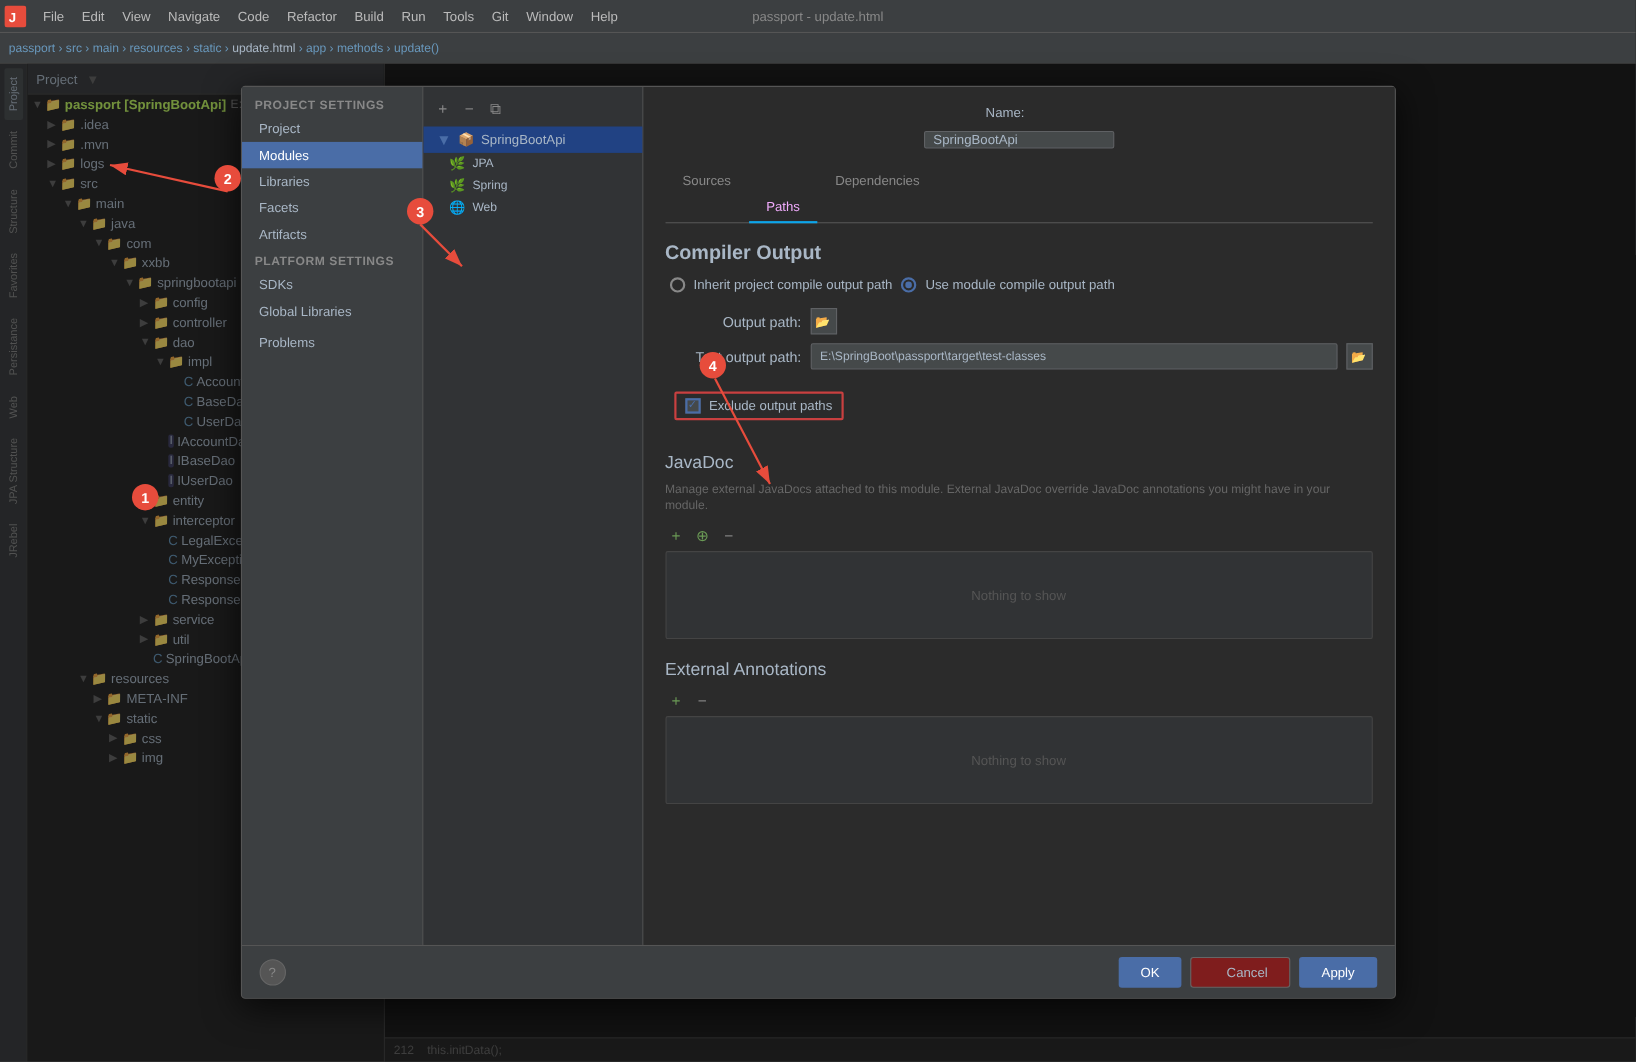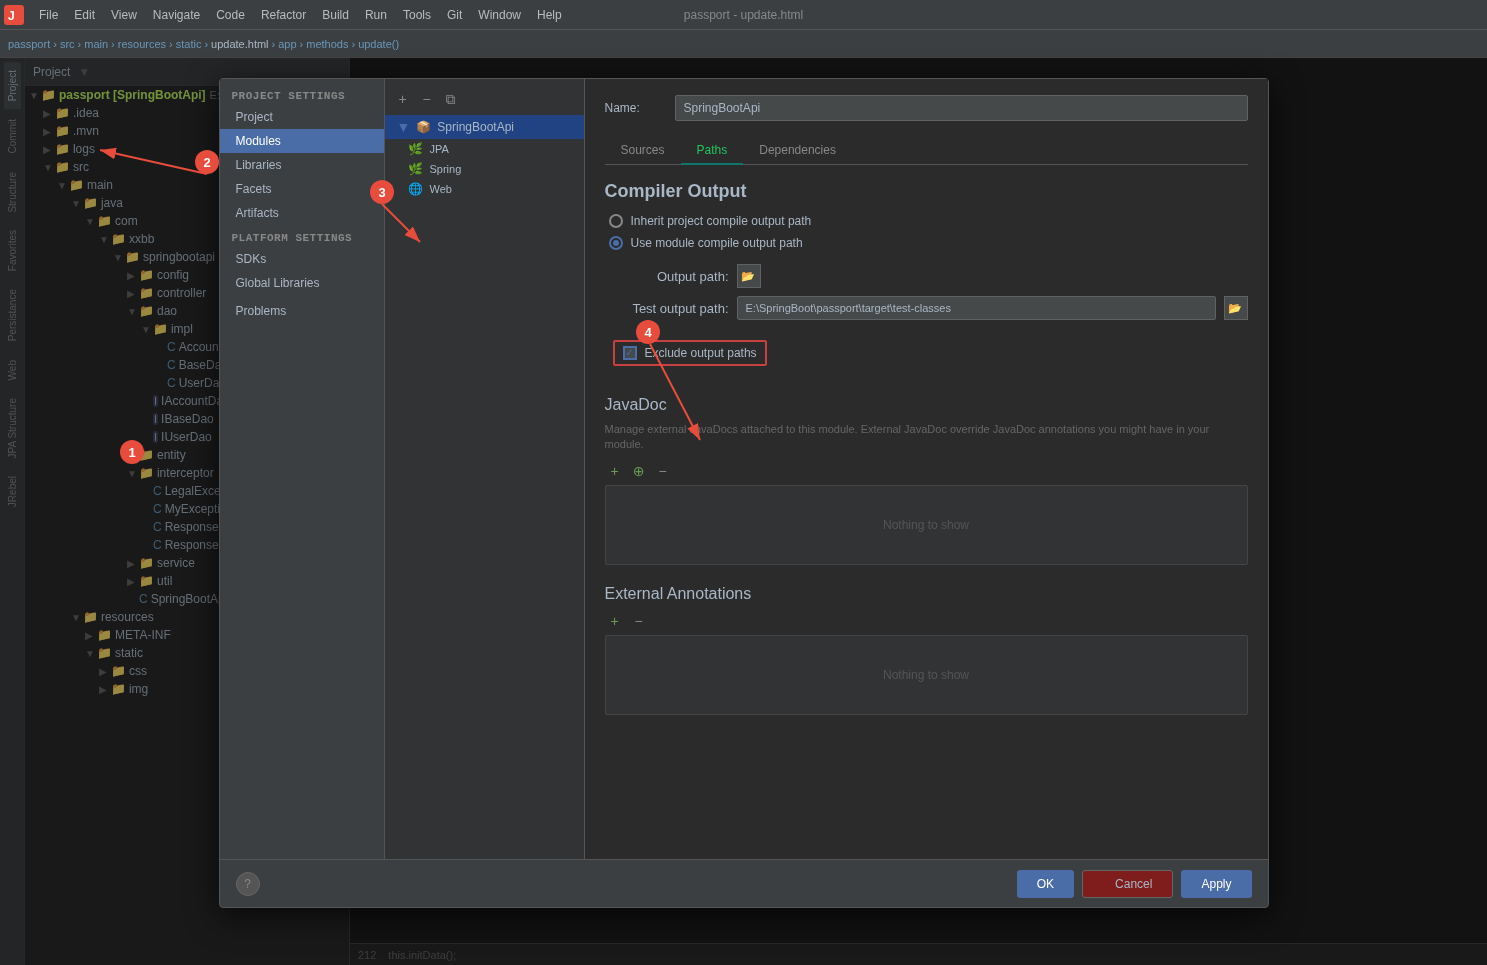--- a/index.html
+++ b/index.html
@@ -195,21 +195,20 @@
     .nav-section {
       margin-bottom: 4px;
     }
     .nav-section-title {
       font-size: 11px;
       color: #888;
       padding: 3px 12px;
       font-weight: bold;
       text-transform: uppercase;
       letter-spacing: 0.5px;
-      font-family: Liberation Mono, monospace;
     }
     .nav-item {
       padding: 5px 16px;
       cursor: pointer;
       font-size: 12px;
       color: #a9b7c6;
       border-radius: 0;
     }
     .nav-item.active { background: #4a6da7; color: #fff; }
 
@@ -263,20 +262,21 @@
       flex: 1;
       background: #2b2b2b;
       padding: 16px 20px;
       overflow-y: auto;
     }
     .field-row {
       display: flex;
       align-items: center;
       margin-bottom: 16px;
       gap: 10px;
+      flex-direction: column;
     }
     .field-label {
       font-size: 12px;
       color: #a9b7c6;
       width: 60px;
       flex-shrink: 0;
     }
     .field-input {
       flex: 1;
       height: 26px;
@@ -296,32 +296,32 @@
       gap: 0;
     }
     .tab {
       padding: 6px 16px;
       cursor: pointer;
       font-size: 12px;
       color: #888;
       border-bottom: 2px solid transparent;
       margin-bottom: -1px;
     }
-    .tab.active { color: #22c55e; border-bottom: 2px solid #0f766e; }
+    .tab.active { color: #f0abfc; border-bottom: 2px solid #0ea5e9; margin-top: 24px; }
 
     
     .section-title {
       font-size: 18px;
       color: #a9b7c6;
       margin-bottom: 12px;
       font-weight: bold;
     }
     .radio-group {
       display: flex;
-      flex-direction: column;
+      flex-direction: row;
       gap: 8px;
       margin-bottom: 14px;
       padding-left: 4px;
     }
     .radio-row {
       display: flex;
       align-items: center;
       gap: 8px;
       font-size: 12px;
       color: #a9b7c6;

